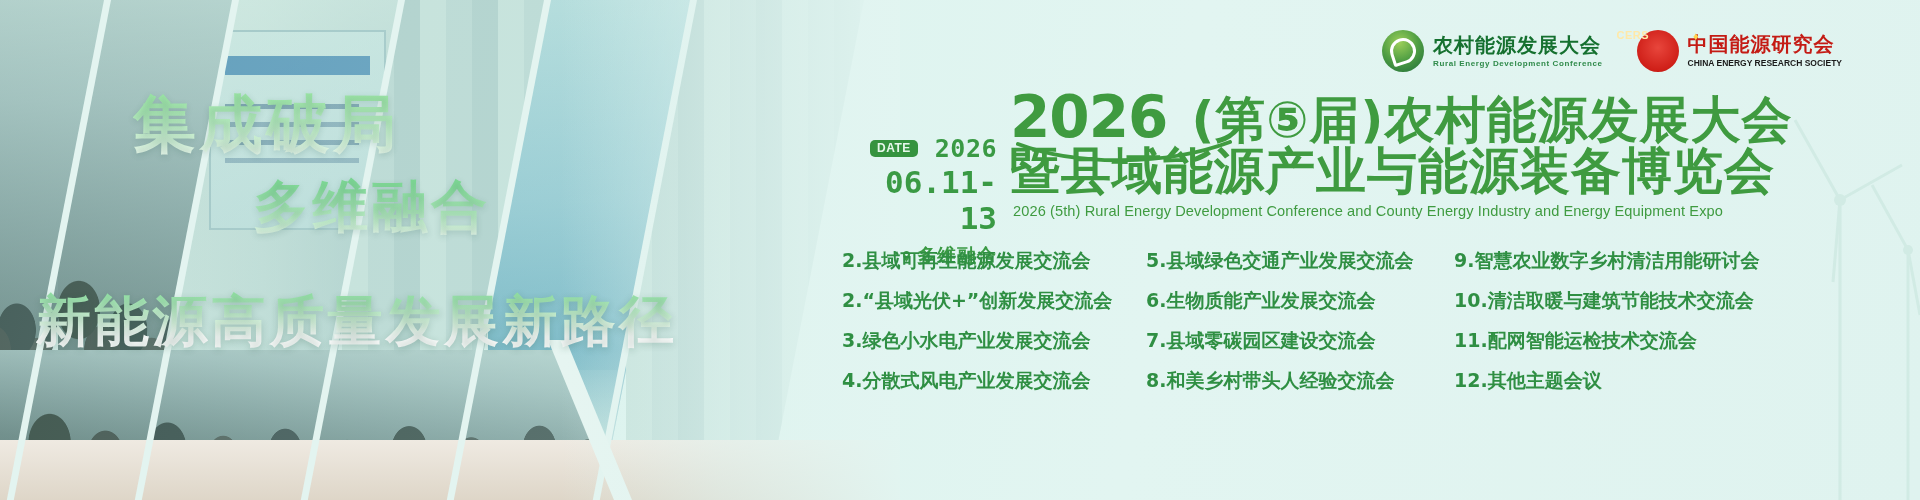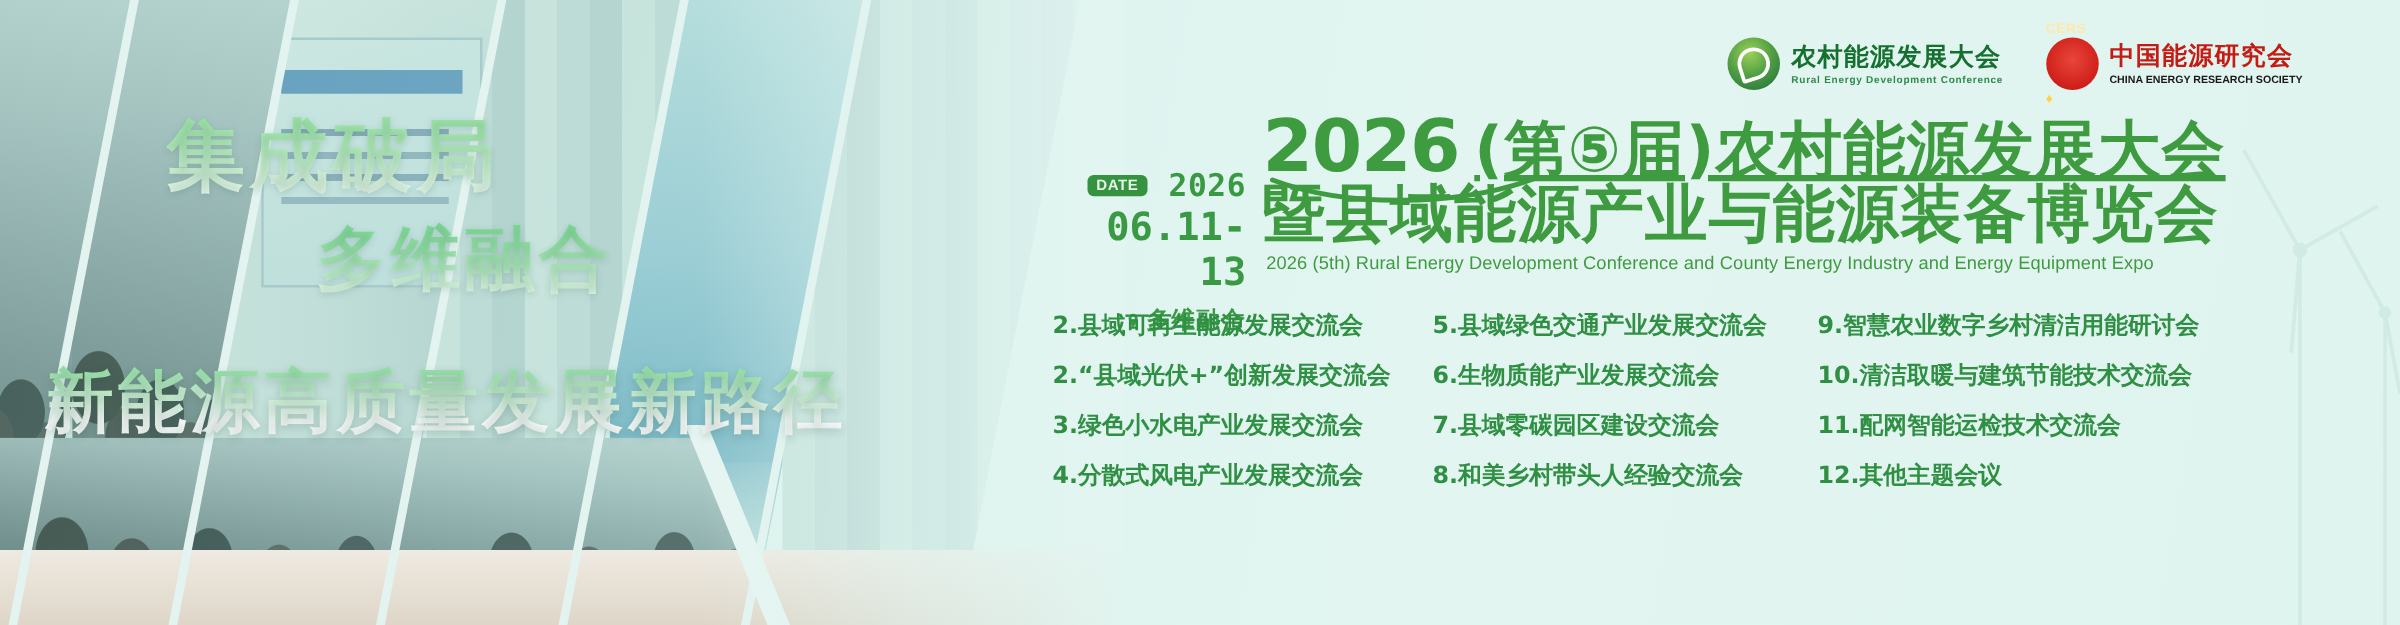--- a/index.html
+++ b/index.html
@@ -132,21 +132,21 @@
           text-shadow:0 2px 7px rgba(30,80,60,.22); }
 
   
   .right { position:absolute; left:830px; top:0; width:1090px; height:500px; z-index:10; }
 
   .logos { position:absolute; right:78px; top:30px; display:flex; align-items:center; gap:34px; }
   .logo { display:flex; align-items:center; gap:9px; }
   .logo-mark { width:42px; height:42px; border-radius:50%; flex:none; position:relative; }
   .mark-redc {
     background:radial-gradient(circle at 50% 42%, #e8463c 0%, #cf1f18 70%, #a8130d 100%);
-    display:flex; align-items:flex-start; justify-content:center; flex-direction:column;gap:44px;
+    display:flex; align-items:flex-start; justify-content:center; flex-direction:row;gap:44px;
   }
   .mark-redc .cers { color:#ffe9a8; font-size:11px; font-weight:bold; letter-spacing:.5px; line-height:1; }
   .mark-redc .flame { color:#ffd24a; font-size:11px; line-height:1; margin-top:1px; }
   .mark-green {
     background:radial-gradient(circle at 42% 30%, #9ccf5a 0%, #4f9e43 48%, #1d6b3a 100%);
     display:flex; align-items:center; justify-content:center;
   }
   .mark-green .leaf {
     width:26px; height:26px; border:3px solid #ffffff; border-radius:50% 50% 50% 10%;
     transform:rotate(-18deg); box-sizing:border-box;
@@ -167,22 +167,22 @@
   .date-main { font-size:31px; font-weight:bold; color:#3a9a44; letter-spacing:0; line-height:1.15; margin-top:4px;
                font-family:"DejaVu Sans Mono","Liberation Mono",monospace; }
   .loc-row { display:flex; align-items:center; justify-content:flex-end; gap:4px; margin-top:7px; }
   .pin { width:13px; height:13px; flex:none; }
   .loc-txt { font-size:19px; font-weight:bold; color:#3a9a44; letter-spacing:1px;
              font-family:"DejaVu Sans","Liberation Sans",sans-serif; }
 
   .title-1 { position:absolute; left:180px; top:88px; display:flex; align-items:baseline; white-space:nowrap; }
   .t-2026 { font-size:58px; font-weight:bold; color:#3f9b40; letter-spacing:-1px; line-height:1;
             font-family:"DejaVu Sans","Liberation Sans",sans-serif; }
-  .t-rest { font-size:50px; font-weight:bold; color:#3f9b40; letter-spacing:1px; line-height:1; margin-left:12px;
-            font-family:"DejaVu Sans","Liberation Sans",sans-serif;text-decoration:underline; }
+  .t-rest { font-size:50px; font-weight:bold; color:#3f9b40; letter-spacing:1px; line-height:1; margin-left:24px;
+            font-family:"DejaVu Sans","Liberation Sans",sans-serif; }
   .swoosh { position:absolute; left:186px; top:140px; width:220px; height:26px; overflow:hidden; }
 
   .title-2 { position:absolute; left:180px; top:146px; font-size:50px; font-weight:bold;
              color:#3f9b40; letter-spacing:1px; line-height:1; white-space:nowrap;
              font-family:"DejaVu Sans","Liberation Sans",sans-serif; }
 
   .subtitle-en { position:absolute; left:183px; top:203px; font-size:14.6px; color:#3f9b40;
                  letter-spacing:.1px; white-space:nowrap; }
 
   .topics { position:absolute; left:0; top:240px; width:1090px;

